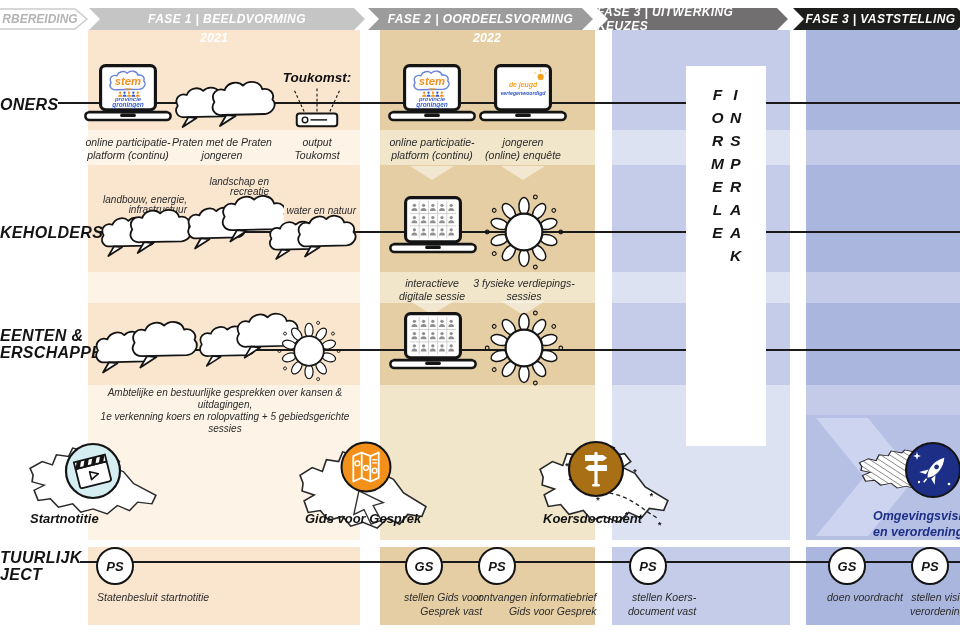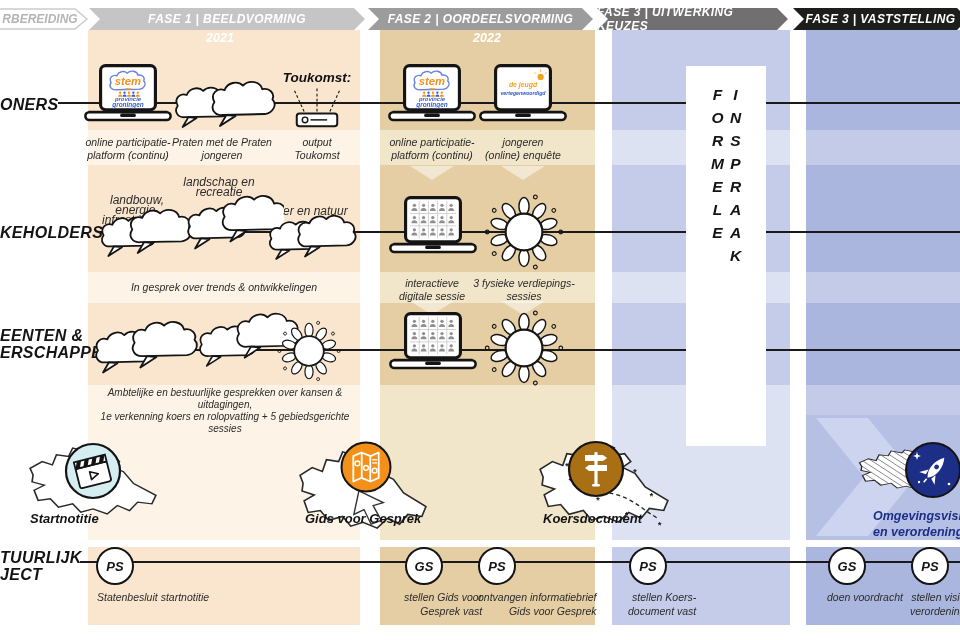--- a/index.html
+++ b/index.html
@@ -15,21 +15,21 @@
   .band{position:absolute;}
   .c1m{background:#fae6cf;} .c1l{background:#fdf3e6;}
   .c2m{background:#e5cea3;} .c2l{background:#f1e6ca;}
   .c3m{background:#c4cce9;} .c3l{background:#dde2f3;}
   .c4m{background:#aab6de;} .c4l{background:#c3cbe9;}
   .year{position:absolute;top:31px;color:#fff;font-weight:bold;font-size:12.5px;text-align:center;width:90px;z-index:2;}
   .hline{position:absolute;height:2px;background:#1a1a1a;z-index:1;}
   .rowlab{position:absolute;left:0;font-weight:bold;font-size:16px;line-height:17px;letter-spacing:.3px;
           white-space:pre-line;z-index:2;}
   .cap{position:absolute;font-size:10.5px;line-height:13px;color:#2b2b2b;text-align:center;white-space:pre-line;z-index:2;}
-  .cloudlab{position:absolute;font-size:12px;line-height:10px;color:#2b2b2b;text-align:center;white-space:pre-line;z-index:2;}
+  .cloudlab{position:absolute;font-size:10px;line-height:10px;color:#2b2b2b;text-align:right;white-space:pre-line;z-index:2;}
   .icon{position:absolute;z-index:4;}
   .tri{position:absolute;background:rgba(255,255,255,.5);clip-path:polygon(0 0,100% 0,50% 100%);z-index:2;}
   #formele{position:absolute;left:686px;top:66px;width:80px;height:380px;background:#fff;z-index:3;}
   #formele .vt{position:absolute;left:50%;top:20px;transform:translateX(-50%);
       writing-mode:vertical-lr;text-orientation:upright;font-weight:bold;font-size:15.5px;letter-spacing:6px;color:#141414;}
   .chev4{position:absolute;left:806px;top:415px;width:160px;height:125px;background:#cdd4ef;z-index:1;
       clip-path:polygon(10px 3px,62px 3px,110px 62px,62px 121px,10px 121px,58px 62px);}
   .mlabel{position:absolute;font-weight:bold;font-size:13px;color:#141414;z-index:4;white-space:pre-line;}
   .mlabel.blue{color:#1c2e86;font-size:12.5px;line-height:16px;}
   .badge{position:absolute;width:34px;height:34px;border:2px solid #141414;border-radius:50%;background:#fff;
@@ -149,21 +149,21 @@
     </div>
   <div class="arrow a2" style="left:368px;width:225px;z-index:2">
       <span>FASE 2 | OORDEELSVORMING</span>
     </div>
   <div class="arrow a3" style="left:597px;width:191px;z-index:2">
       <span>FASE 3 | UITWERKING KEUZES</span>
     </div>
   <div class="arrow a4" style="left:793px;width:175px;z-index:2">
       <span>FASE 3 | VASTSTELLING</span>
     </div>
-  <div class="year" style="left:175px">2021</div>
+  <div class="year" style="left:169px">2021</div>
   <div class="year" style="left:442px">2022</div>
 
   <div class="hline" style="left:58px;top:102px;width:902px"></div>
   <div class="hline" style="left:100px;top:231px;width:860px"></div>
   <div class="hline" style="left:108px;top:349px;width:852px"></div>
   <div class="hline" style="left:80px;top:561px;width:880px"></div>
 
   <div class="rowlab" style="top:96px">ONERS</div>
   <div class="rowlab" style="top:224px">KEHOLDERS</div>
   <div class="rowlab" style="top:327px">EENTEN &amp;
@@ -280,21 +280,20 @@
     <g fill="#8f8f8f">
       <use href="#prow" x="29" y="12"></use>
         <use href="#prow" x="29" y="24.5"></use>
         <use href="#prow" x="29" y="37"></use>
     </g>
   </svg>
   <svg class="icon" style="left:478px;top:186px" width="92" height="92" viewBox="0 0 100 100">
     <use href="#suntable"></use>
   </svg>
 
-  <div class="cap" style="left:94px;top:281px;width:260px">In gesprek over trends &amp; ontwikkelingen</div>
   <div class="cap" style="left:372px;top:277px;width:120px">interactieve
 digitale sessie</div>
   <div class="cap" style="left:463px;top:277px;width:122px">3 fysieke verdiepings-
 sessies</div>
 
   <svg class="icon" style="left:92px;top:316px" width="110" height="66" viewBox="0 0 110 66">
     <use href="#cloud" transform="translate(0,14) scale(0.85)" fill="#fff" stroke="#141414" stroke-width="2.1" stroke-linejoin="round"></use>
     <use href="#cloud" transform="translate(36,4) scale(0.95)" fill="#fff" stroke="#141414" stroke-width="1.9" stroke-linejoin="round"></use>
   </svg>
   <svg class="icon" style="left:196px;top:308px" width="110" height="70" viewBox="0 0 120 72">

